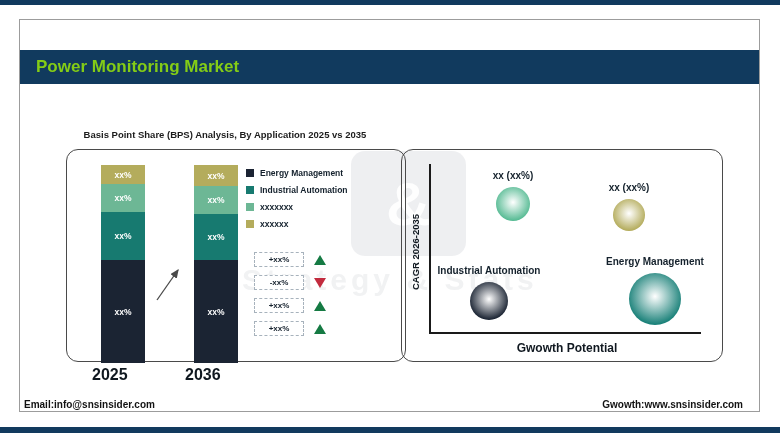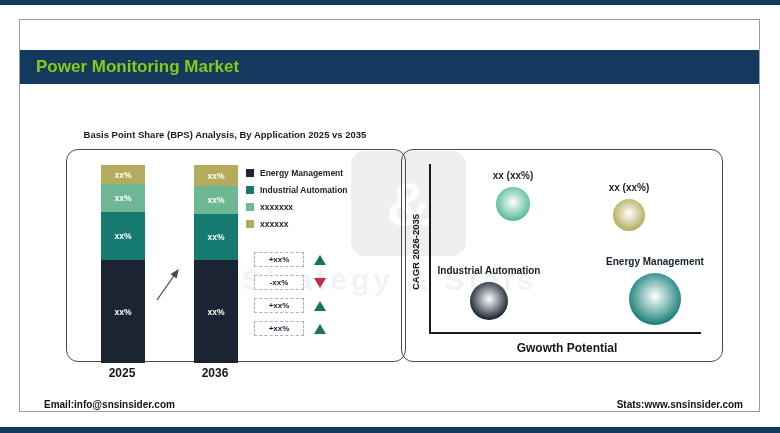--- a/index.html
+++ b/index.html
@@ -50,22 +50,22 @@
   }
   .panel-left{left:46px;width:340px;}
   .panel-right{left:381px;width:322px;}
   
   .bar{position:absolute;top:15px;width:44px;display:flex;flex-direction:column;}
   .bar-2025{left:34px;}
   .bar-2035{left:127px;}
   .seg{display:flex;align-items:center;justify-content:center;}
   .seg span{color:#ffffff;font-size:8.5px;font-weight:bold;}
   .bar-cat{
-    position:absolute;top:346px;width:60px;text-align:center;
-    font-size:12px;font-weight:bold;color:#101820;z-index:2;
+    position:absolute;top:346px;width:60px;text-align:left;
+    font-size:16px;font-weight:bold;color:#101820;z-index:2;
   }
   .growth-arrow{position:absolute;left:84px;top:112px;width:38px;height:44px;}
   
   .legend{position:absolute;left:179px;top:14px;}
   .legend-row{display:flex;align-items:center;height:17px;}
   .swatch{width:8px;height:8px;margin-right:6px;flex:0 0 auto;}
   .legend-label{font-size:8.5px;font-weight:bold;color:#13202c;white-space:nowrap;}
   
   .deltas{position:absolute;left:187px;top:102px;}
   .delta-row{display:flex;align-items:center;height:15px;margin-bottom:8px;}
@@ -88,21 +88,21 @@
     position:absolute;left:65px;top:191px;width:200px;text-align:center;
     font-size:12px;font-weight:bold;color:#101820;
   }
   .bubble{position:absolute;border-radius:50%;}
   .bubble-label{
     position:absolute;transform:translateX(-50%);font-size:10px;font-weight:bold;
     color:#14212c;white-space:nowrap;
   }
   
   .footer-text{position:absolute;top:379px;font-size:10px;color:#121212;font-weight:bold;z-index:2;}
-  .footer-left{left:24px;}
+  .footer-left{left:4px;}
   .footer-right{right:16px;}
 </style>
 </head>
 <body>
 
 <div class="strip strip-top navy-fill" style="background: rgb(17, 58, 94);"></div>
 
 <div class="card">
 
   <div class="wm wm-logo">
@@ -213,16 +213,16 @@
         <div class="bubble" style="left: 211px; top: 49px; width: 32px; height: 32px; background: radial-gradient(circle at 50% 45%, rgb(255, 255, 255) 0%, rgb(180, 172, 92) 72%);"></div>
         <div class="bubble-label" style="left: 227px; top: 32px;">xx (xx%)</div>
         <div class="bubble" style="left: 68px; top: 132px; width: 38px; height: 38px; background: radial-gradient(circle at 50% 45%, rgb(255, 255, 255) 0%, rgb(27, 36, 51) 72%);"></div>
         <div class="bubble-label" style="left: 87px; top: 115px;">Industrial Automation</div>
         <div class="bubble" style="left: 227px; top: 123px; width: 52px; height: 52px; background: radial-gradient(circle at 50% 45%, rgb(255, 255, 255) 0%, rgb(26, 129, 121) 72%);"></div>
         <div class="bubble-label" style="left: 253px; top: 106px;">Energy Management</div>
       </div>
   </div>
 
   <div class="footer-text footer-left">Email:info@snsinsider.com</div>
-  <div class="footer-text footer-right">Stats:www.snsinsider.com</div>
+  <div class="footer-text footer-right">Gwowth:www.snsinsider.com</div>
 </div>
 
 <div class="strip strip-bottom navy-fill" style="background: rgb(17, 58, 94);"></div>
 
 </body></html>

